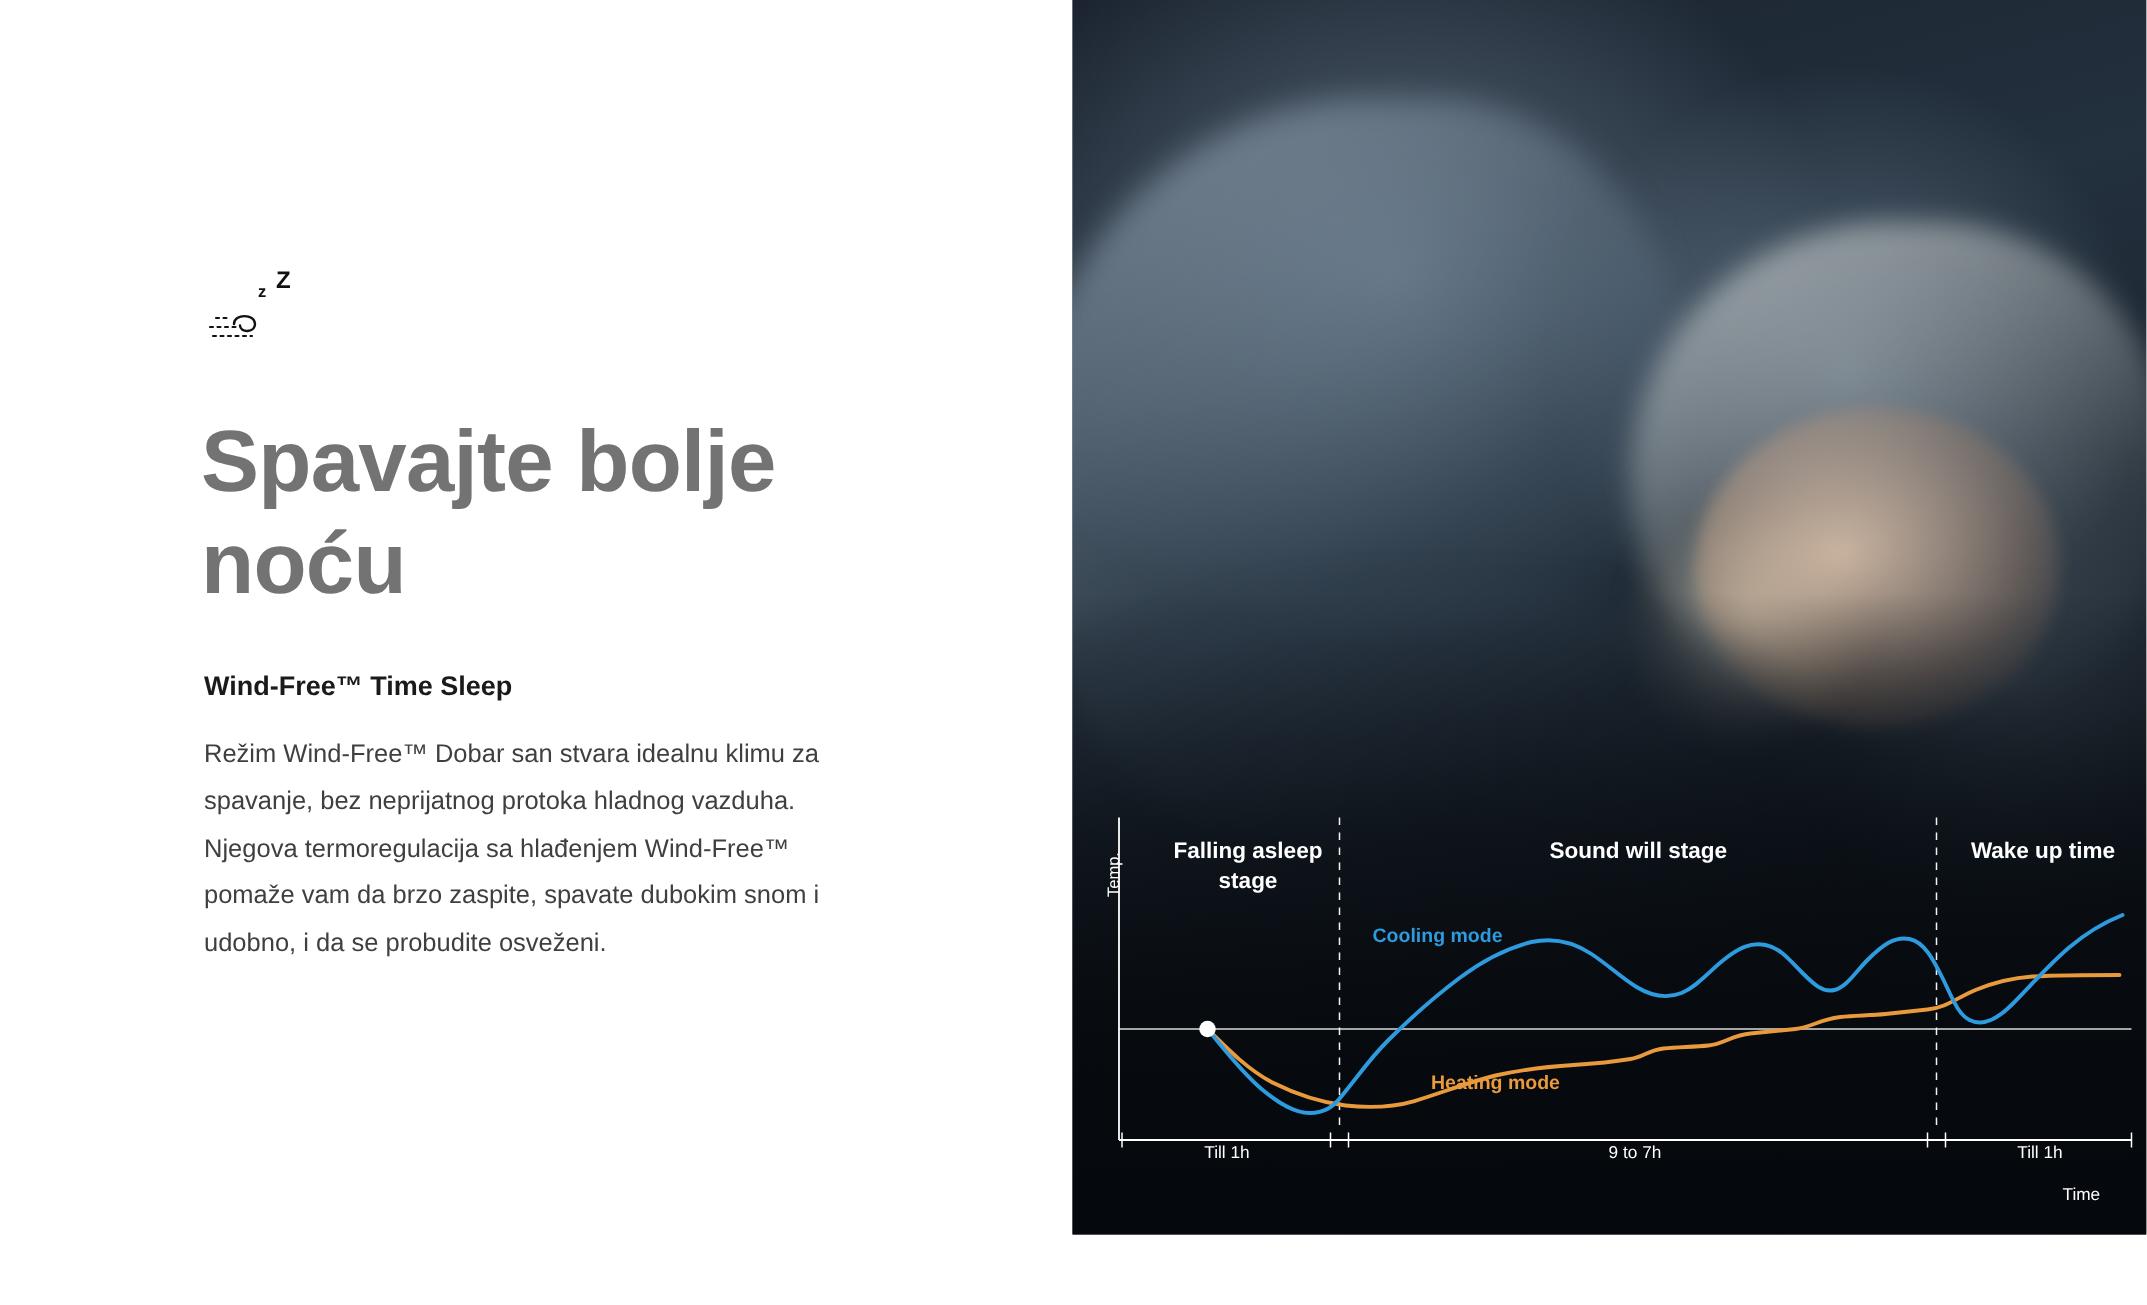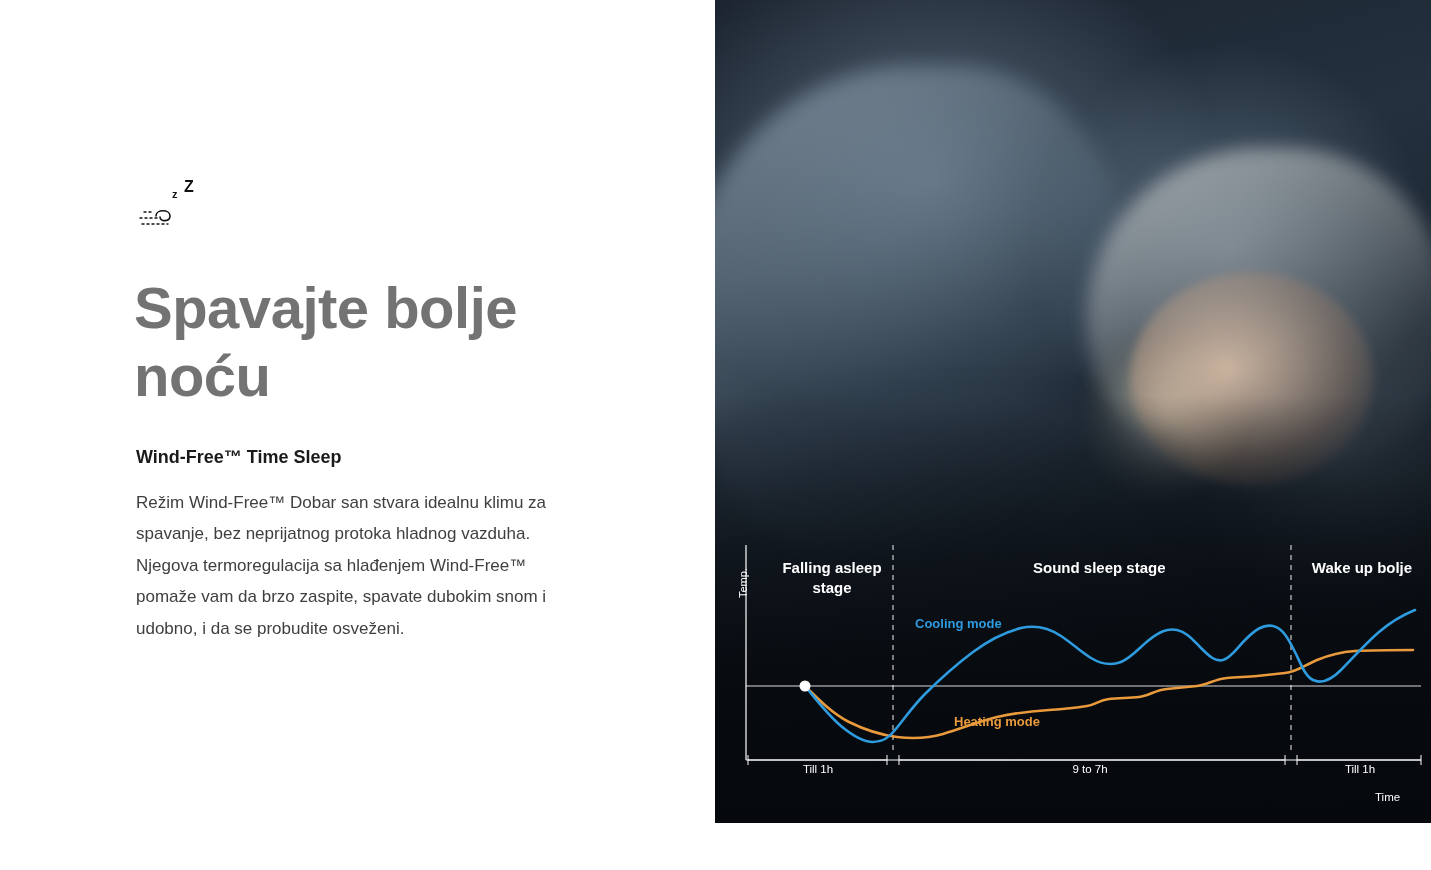--- a/index.html
+++ b/index.html
@@ -255,23 +255,23 @@
           <line x1="706" y1="755" x2="706" y2="765"></line>
         </g>
       </svg>
 
       <div class="temp-axis" style="left:22px; top:598px;">Temp.</div>
 
       <div class="time-axis" style="left:660px; top:791px;">Time</div>
 
       <div class="chart-label stage-title" style="left:52px; top:558px; width:130px; text-align:center;">Falling asleep stage</div>
 
-      <div class="chart-label stage-title" style="left:318px; top:558px;">Sound sleep stage</div>
-
-      <div class="chart-label stage-title" style="left:592px; top:558px; width:110px; text-align:center;">Wake up bolje</div>
+      <div class="chart-label stage-title" style="left:318px; top:558px;">Sound will stage</div>
+
+      <div class="chart-label stage-title" style="left:592px; top:558px; width:110px; text-align:center;">Wake up time</div>
 
       <div class="series-label cooling" style="left:200px; top:616px;">Cooling mode</div>
       <div class="series-label heating" style="left:201px; top:714px;margin-left:38px;">Heating mode</div>
 
       <div class="tick-label" style="left:38px; top:763px; width:130px;">Till 1h</div>
       <div class="tick-label" style="left:300px; top:763px; width:150px;">9 to 7h</div>
       <div class="tick-label" style="left:590px; top:763px; width:110px;">Till 1h</div>
 
     </div>
   </section>

